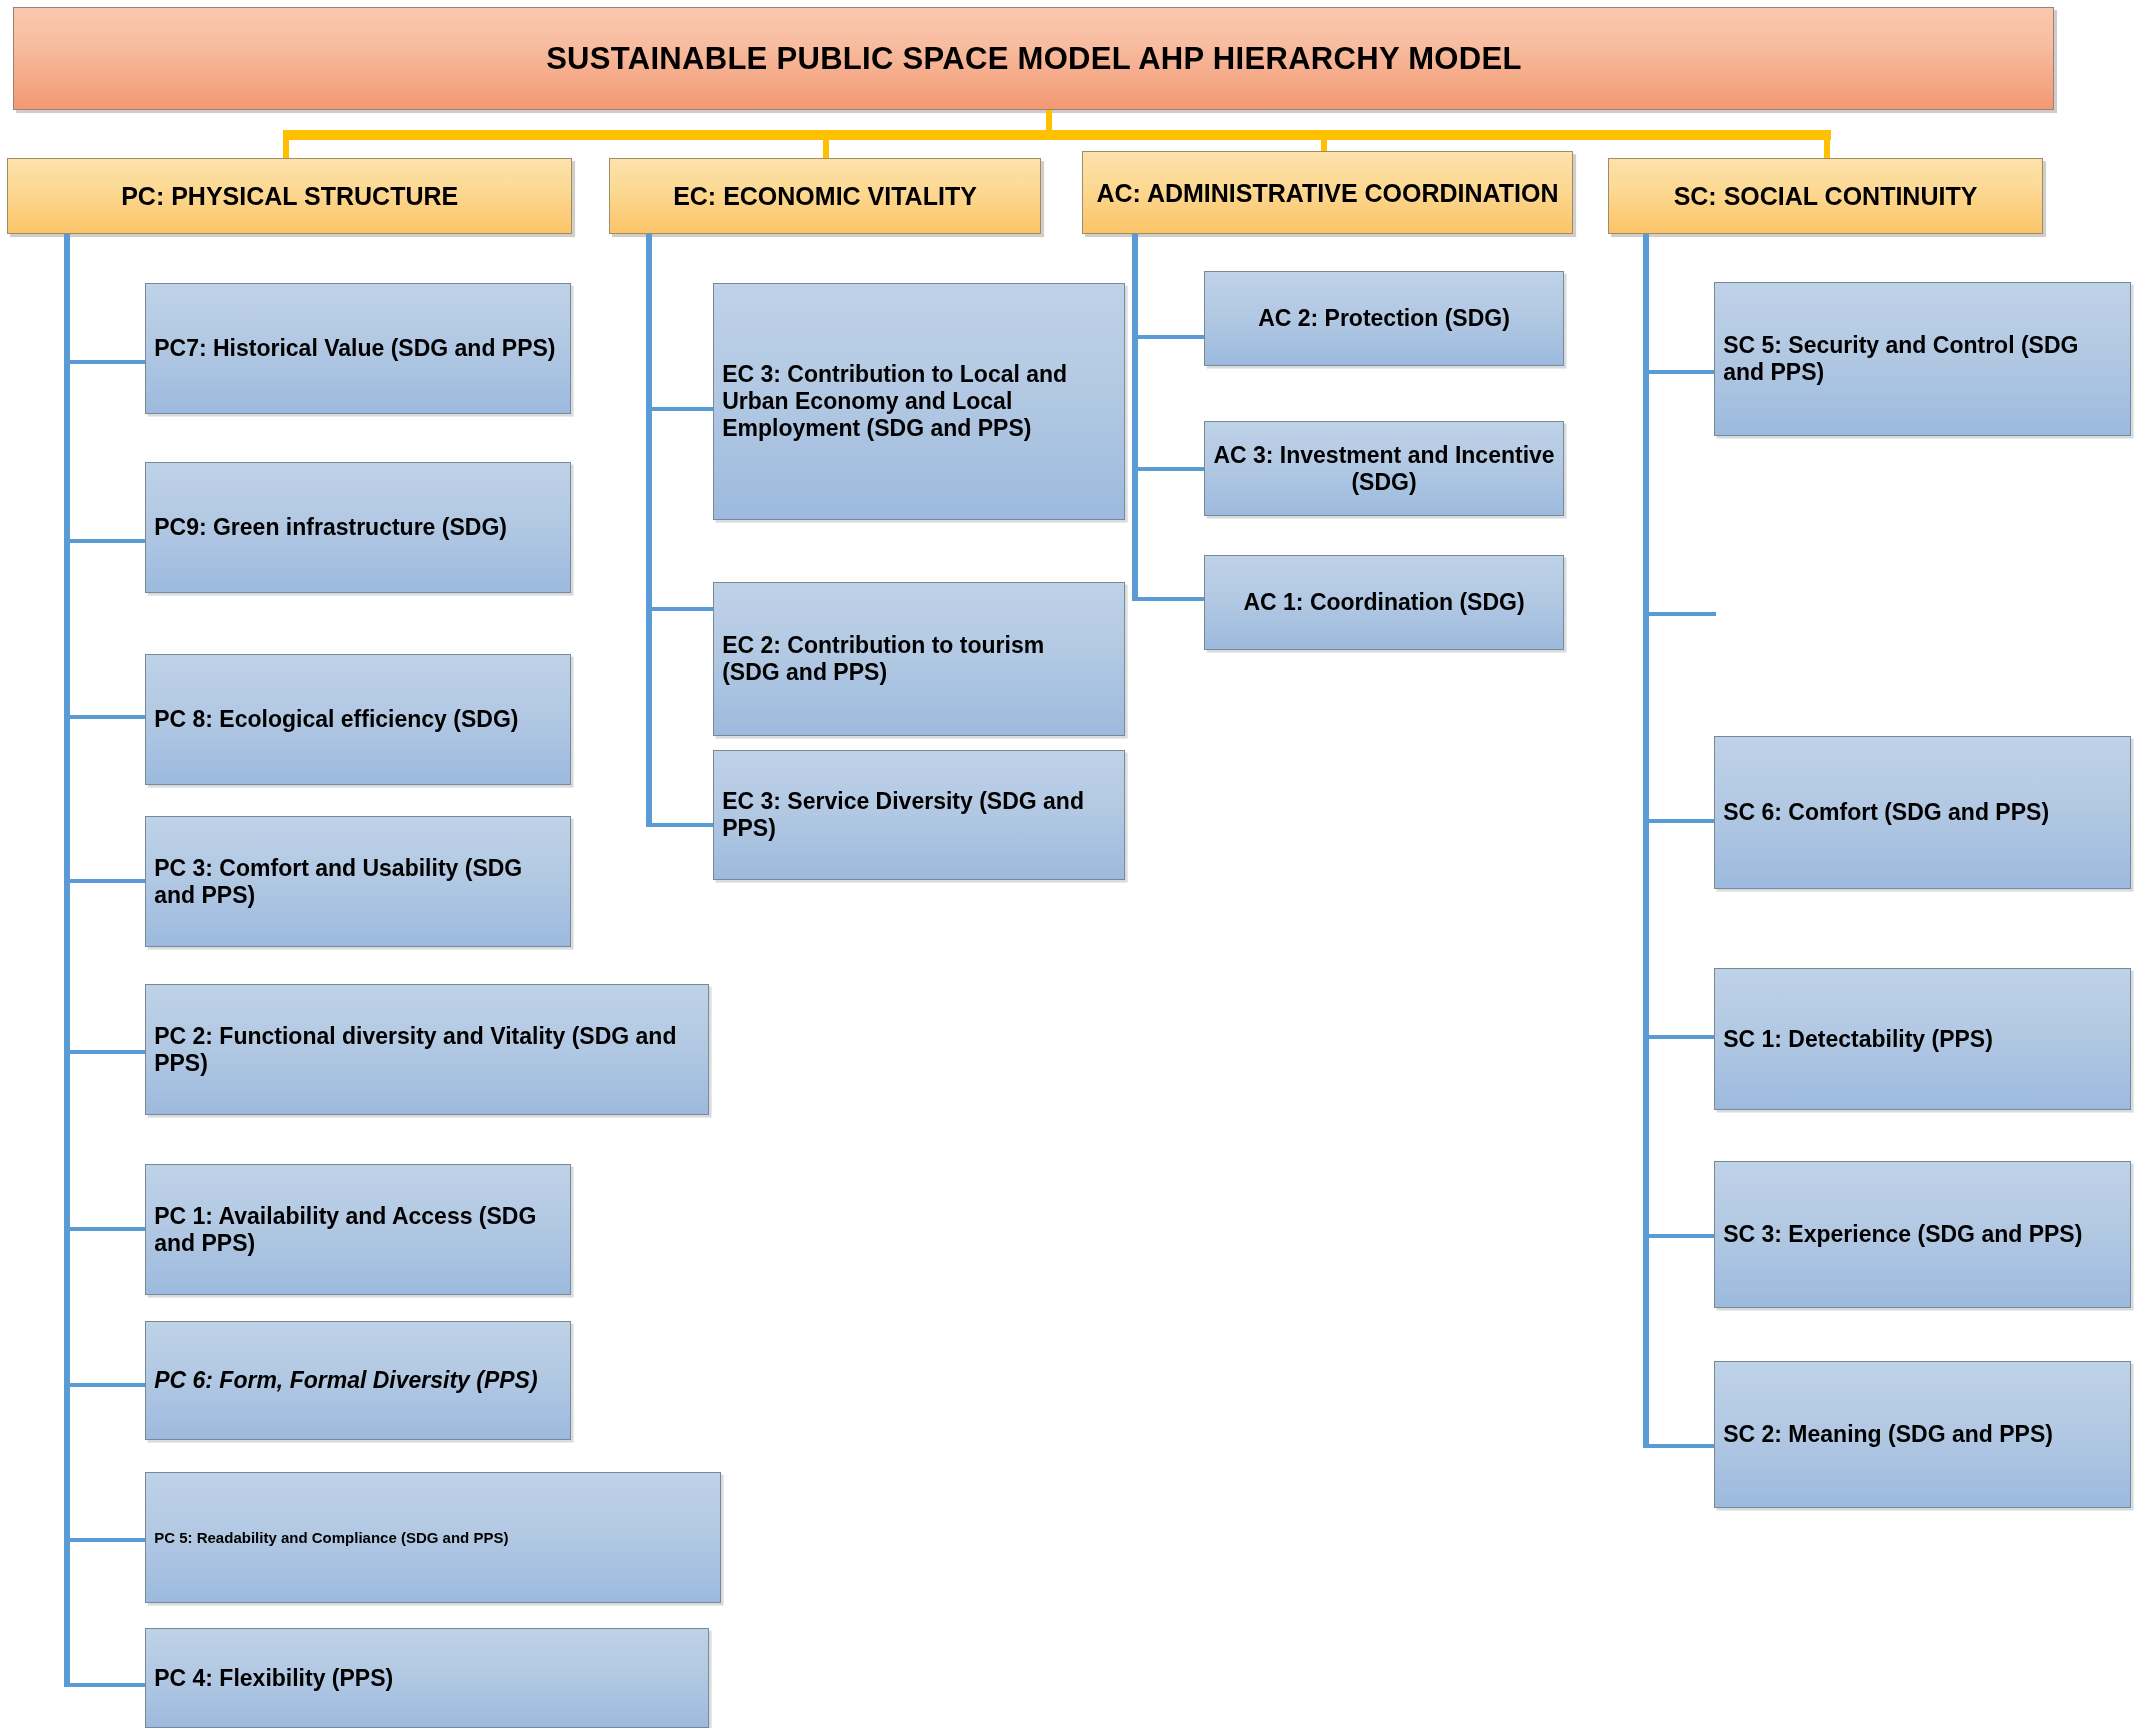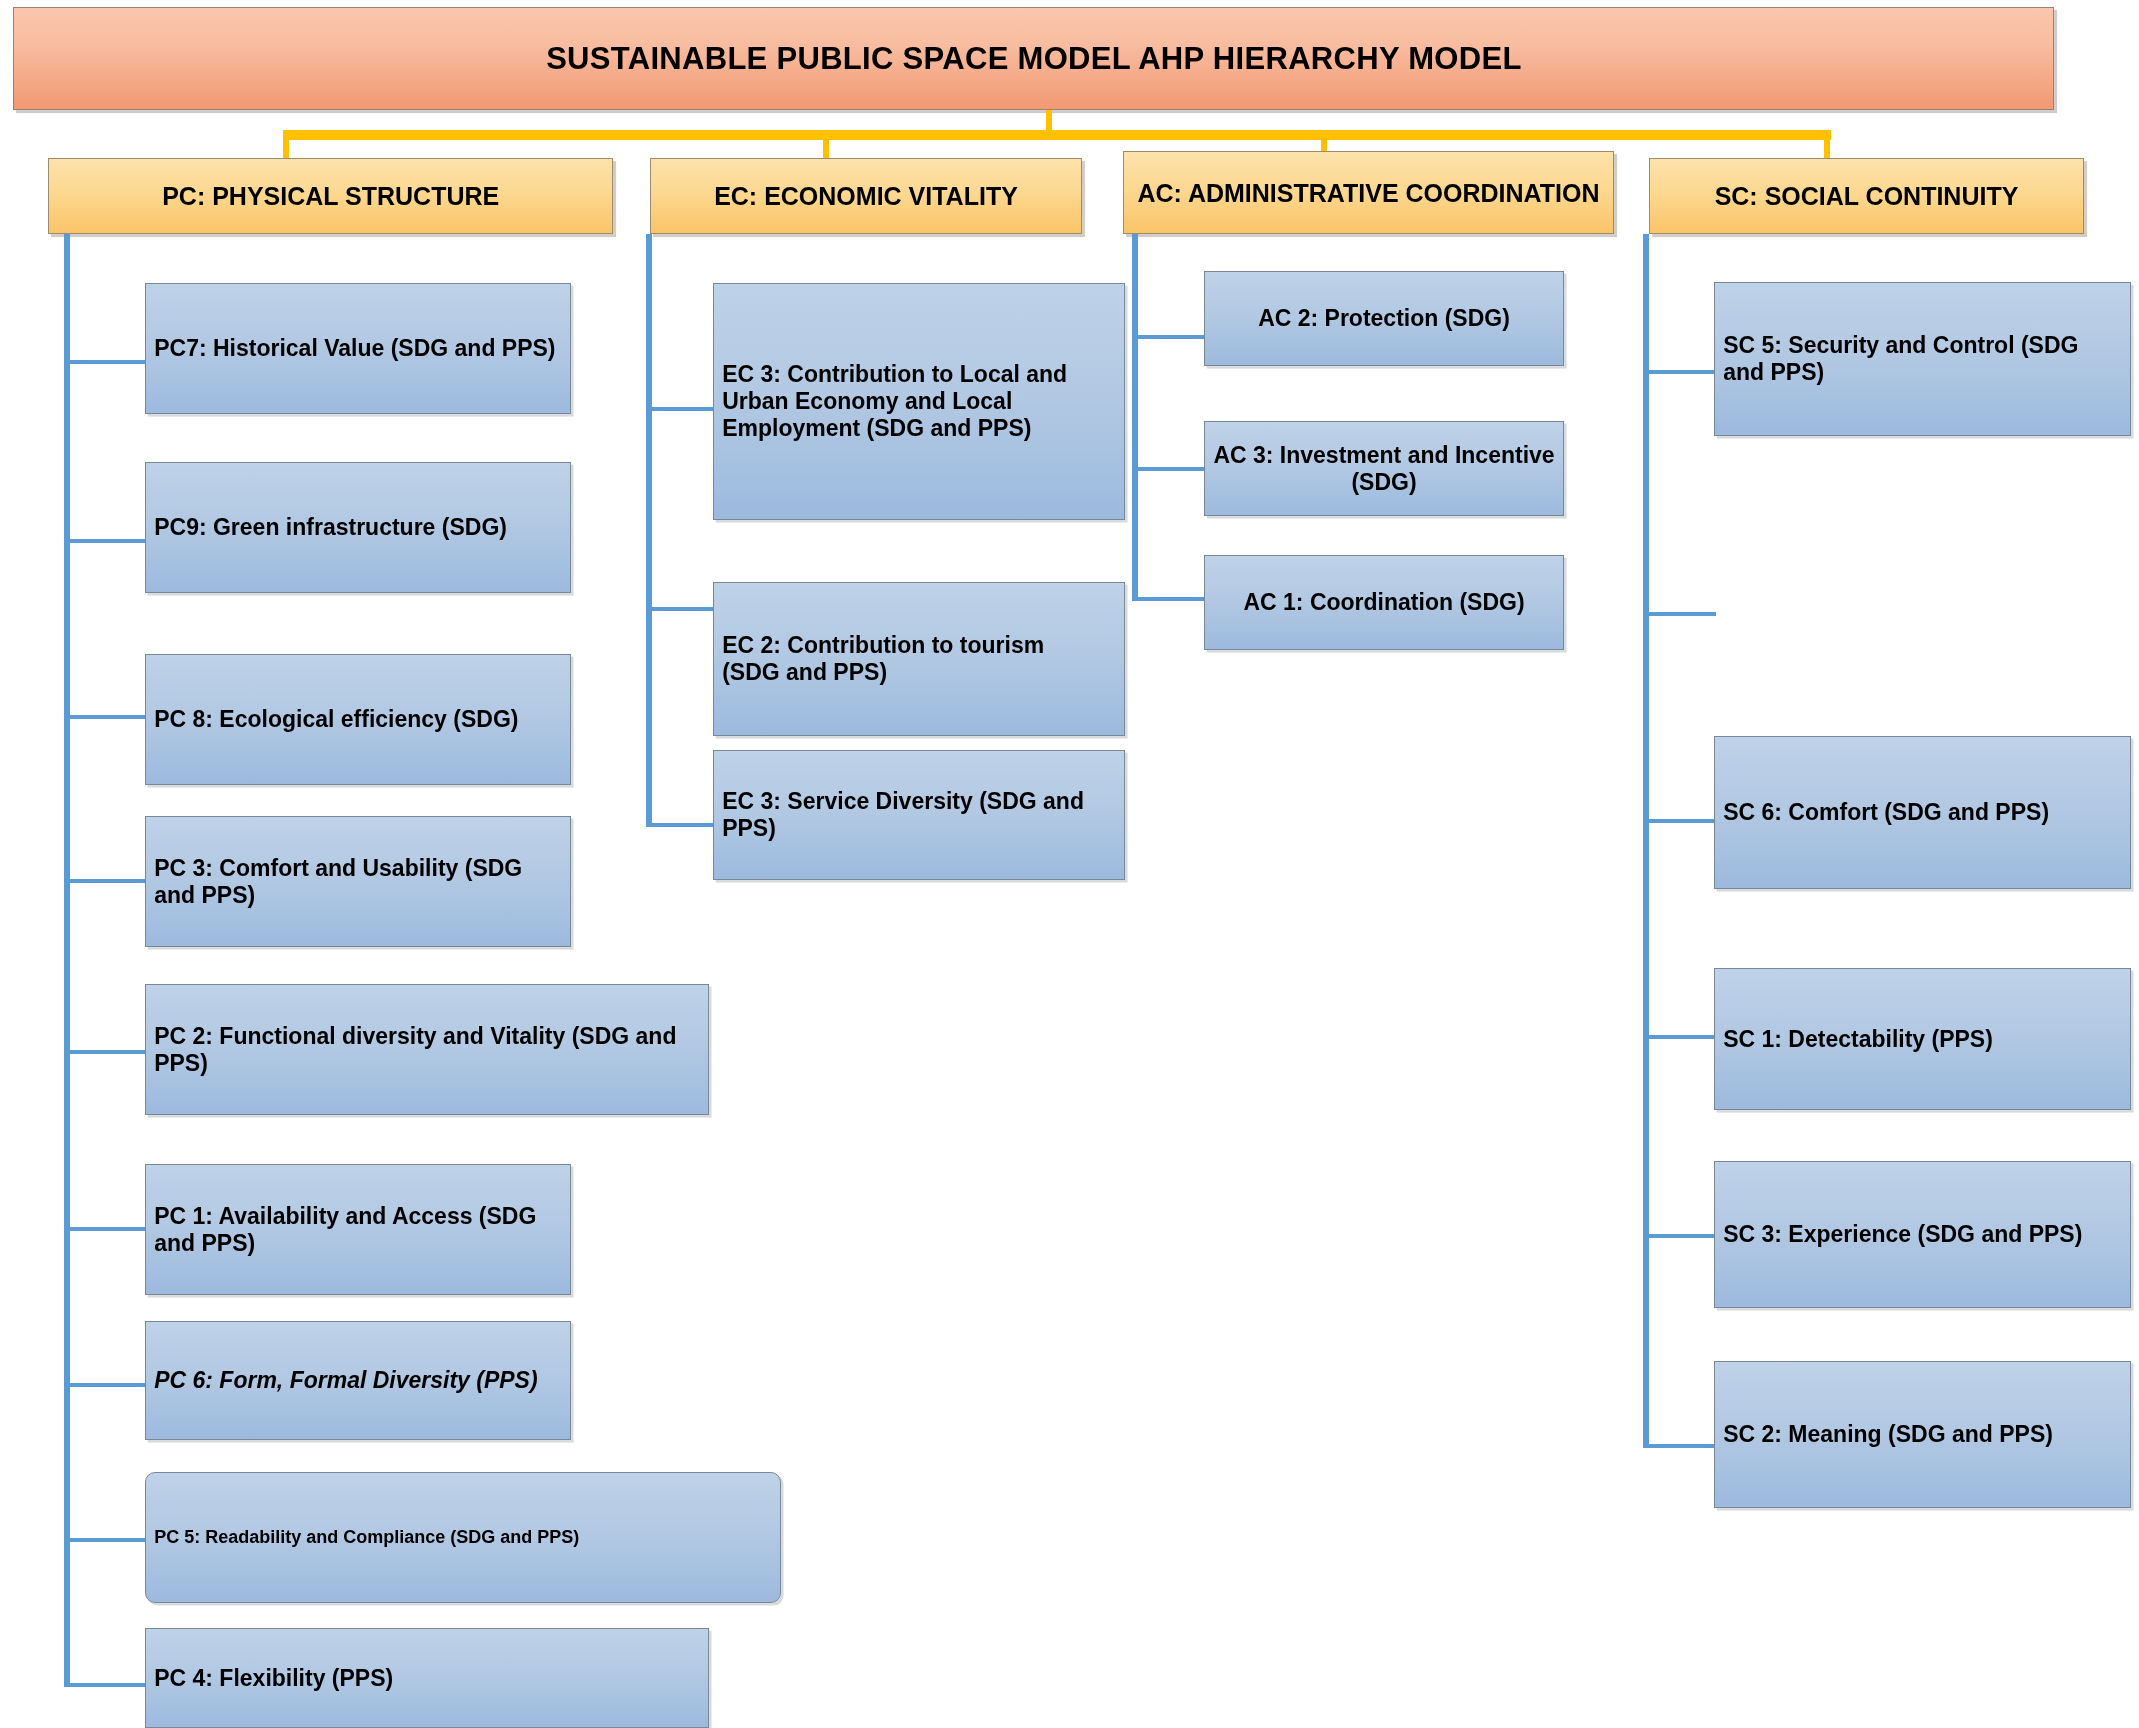--- a/index.html
+++ b/index.html
@@ -14,21 +14,21 @@
     border:1.5px solid #9a8278;
     box-shadow:3.1px 3.1px 0 rgba(120,110,105,.35);
     align-items:center;justify-content:center;
     color:#000;font-weight:bold;letter-spacing:0.3px;
   }
   .cat-box{
     background:linear-gradient(to bottom,#fde2ab 0%,#fcd891 45%,#fbc468 100%);
     border:1.5px solid #9c8c6b;
     box-shadow:3.1px 3.1px 0 rgba(125,115,95,.35);
     align-items:center;justify-content:center;text-align:center;
-    color:#000;font-weight:bold;margin-left:41px;
+    color:#000;font-weight:bold;
   }
   .leaf-box{
     background:linear-gradient(to bottom,#bed2e8 0%,#b3c9e3 45%,#9cbade 100%);
     border:1.5px solid #7a8794;
     box-shadow:2.6px 2.6px 0 rgba(130,140,150,.30);
     align-items:center;
     padding:0 8.2px;
     color:#000;font-weight:bold;line-height:1.16;
   }
   .leaf-box.center{justify-content:center;text-align:center;}
@@ -93,21 +93,21 @@
   </div>
   <div class="box leaf-box" style="left:145px;top:984px;width:564px;height:131px;font-size:23px;">
     <span class="txt">PC 2: Functional diversity and Vitality (SDG and PPS)</span>
   </div>
   <div class="box leaf-box" style="left:145px;top:1164px;width:426px;height:131px;font-size:23px;">
     <span class="txt">PC 1: Availability and Access (SDG and PPS)</span>
   </div>
   <div class="box leaf-box" style="left:145px;top:1321px;width:426px;height:119px;font-size:23px;font-style:italic;">
     <span class="txt">PC 6:  Form, Formal Diversity (PPS)</span>
   </div>
-  <div class="box leaf-box" style="left:145px;top:1472px;width:636px;height:131px;font-size:18px;border-radius:10px;">
+  <div class="box leaf-box" style="left:145px;top:1472px;width:576px;height:131px;font-size:15px;">
     <span class="txt">PC 5: Readability and Compliance (SDG and PPS)</span>
   </div>
   <div class="box leaf-box" style="left:145px;top:1628px;width:564px;height:100px;font-size:23px;">
     <span class="txt">PC 4: Flexibility (PPS)</span>
   </div>
 
   <div class="conn" style="left:646px;top:234px;width:5.7px;height:593px;"></div>
   <div class="conn" style="left:646px;top:407px;width:72px;height:4.1px;"></div>
   <div class="conn" style="left:646px;top:607px;width:72px;height:4.1px;"></div>
   <div class="conn" style="left:646px;top:823px;width:72px;height:4.1px;"></div>

